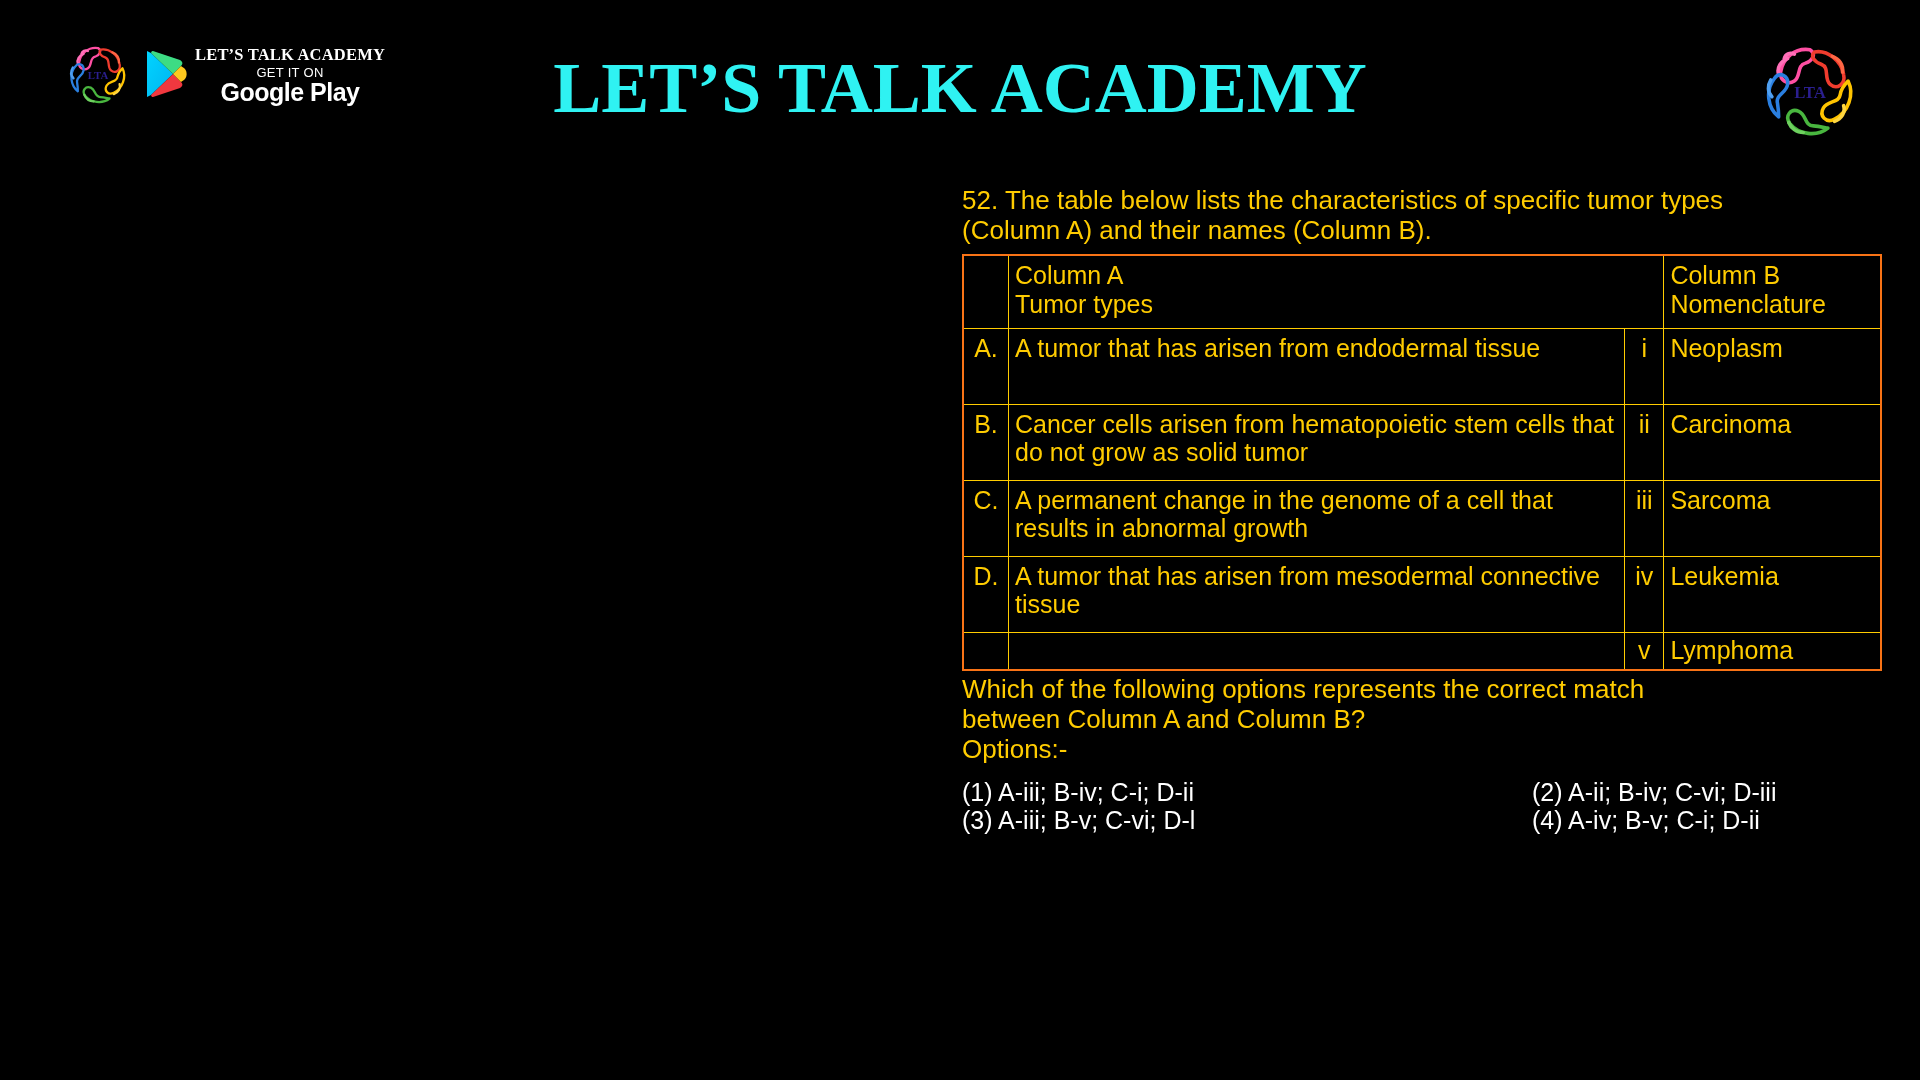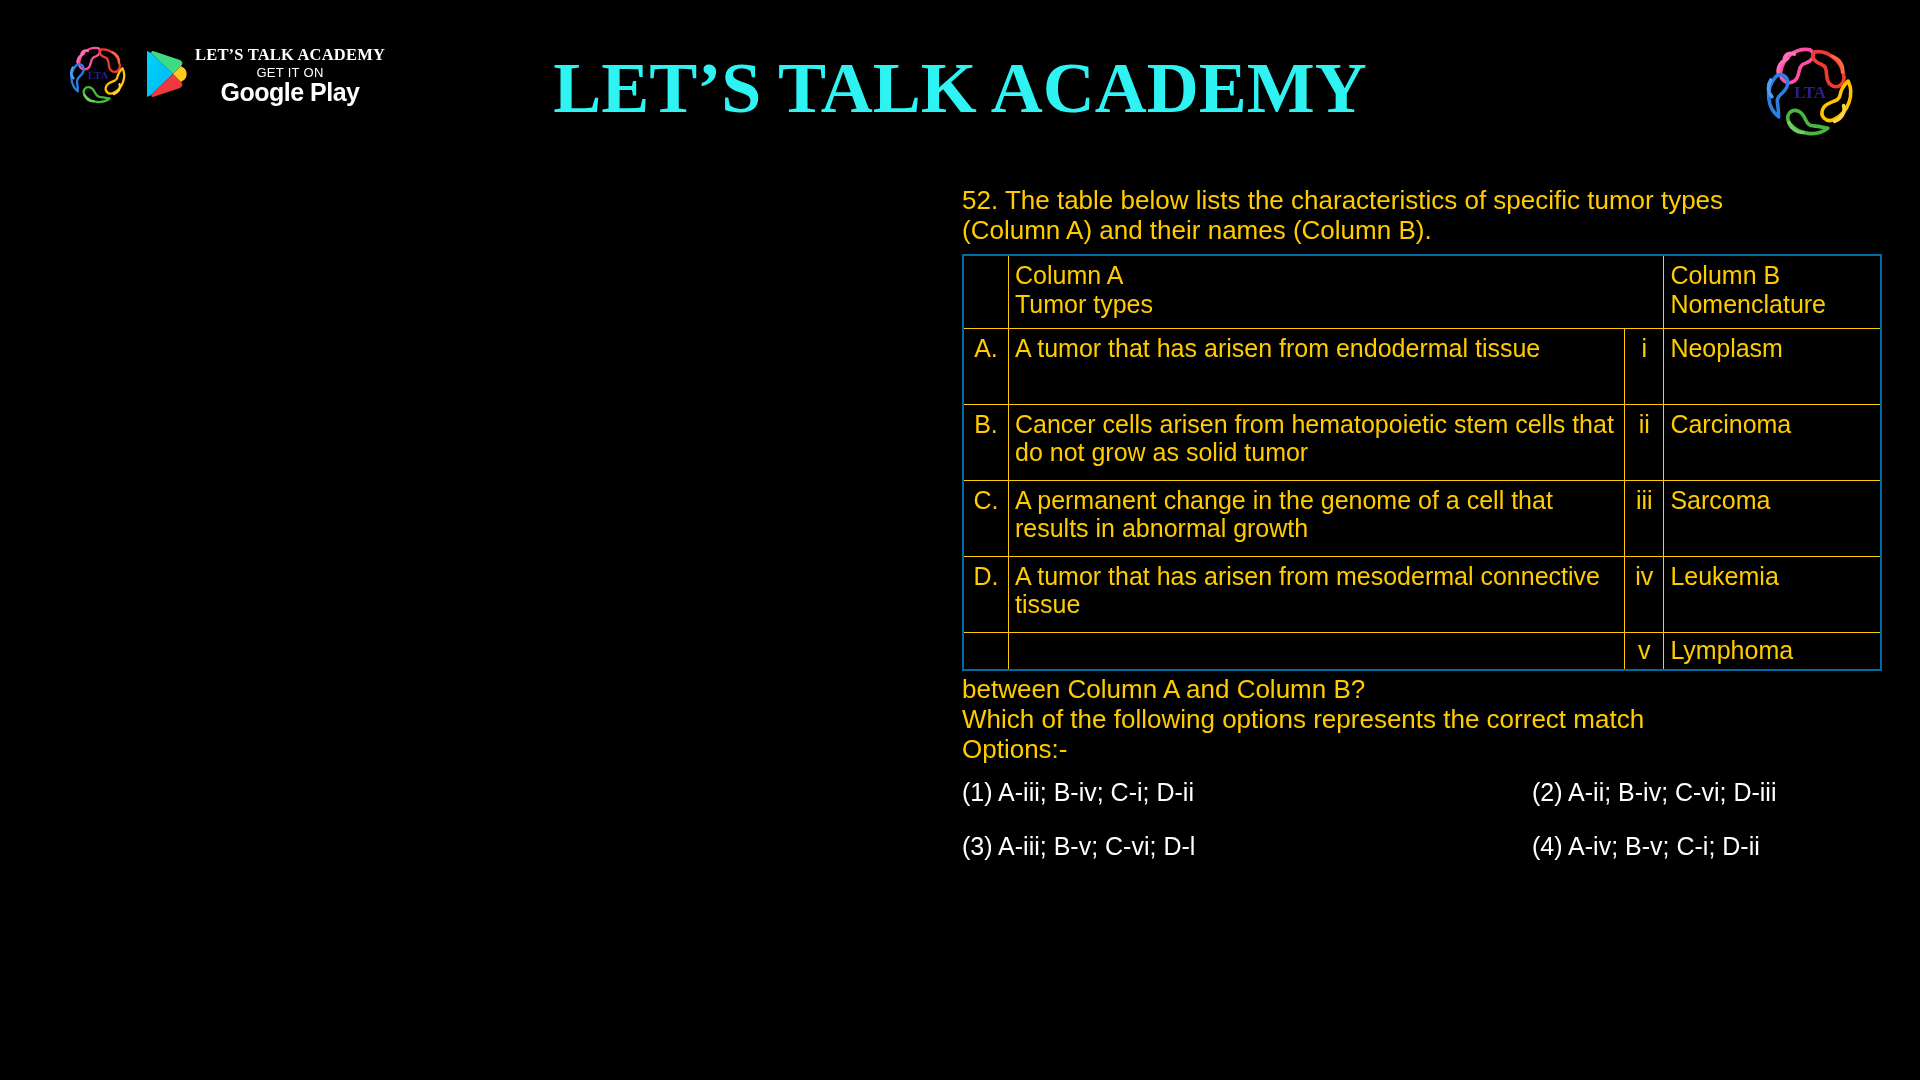--- a/index.html
+++ b/index.html
@@ -118,21 +118,21 @@
     font-size: 26px;
     line-height: 1.14;
     margin-bottom: 9px;
   }
 
   
   .match-table {
     width: 920px;
     border-collapse: collapse;
     table-layout: fixed;
-    border: 2px solid #0369a1;
+    border: 2px solid #f97316;
   }
 
   .match-table td {
     border: 1.5px solid #ffcc00;
     color: #ffcc00;
     font-size: 25px;
     line-height: 1.13;
     vertical-align: top;
     padding: 5px 6px 8px 6px;
   }
@@ -166,21 +166,20 @@
   .options-label {
     color: #ffcc00;
     font-size: 26px;
     line-height: 1.14;
   }
 
   .options-grid {
     margin-top: 15px;
     display: grid;
     grid-template-columns: 570px auto;
-    row-gap: 26px;
     color: #ffffff;
     font-size: 25px;
     line-height: 1.1;
   }
 
   .option-item { white-space: nowrap; }
 </style>
 </head>
 <body>
 
@@ -306,22 +305,22 @@
         <td class="col-key"></td>
         <td class="col-desc"></td>
         <td class="col-num">v</td>
         <td class="col-name">Lymphoma</td>
       </tr>
 
     </tbody>
   </table>
 
   <div class="question-tail">
+    <div>Which of the following options represents the correct match</div>
     <div>between Column A and Column B?</div>
-    <div>Which of the following options represents the correct match</div>
   </div>
 
   <div class="options-label">Options:-</div>
 
   <div class="options-grid">
     <div class="option-item">(1) A-iii; B-iv; C-i; D-ii</div>
     <div class="option-item">(2) A-ii; B-iv; C-vi; D-iii</div>
     <div class="option-item">(3) A-iii; B-v; C-vi; D-l</div>
     <div class="option-item">(4) A-iv; B-v; C-i; D-ii</div>
   </div>

